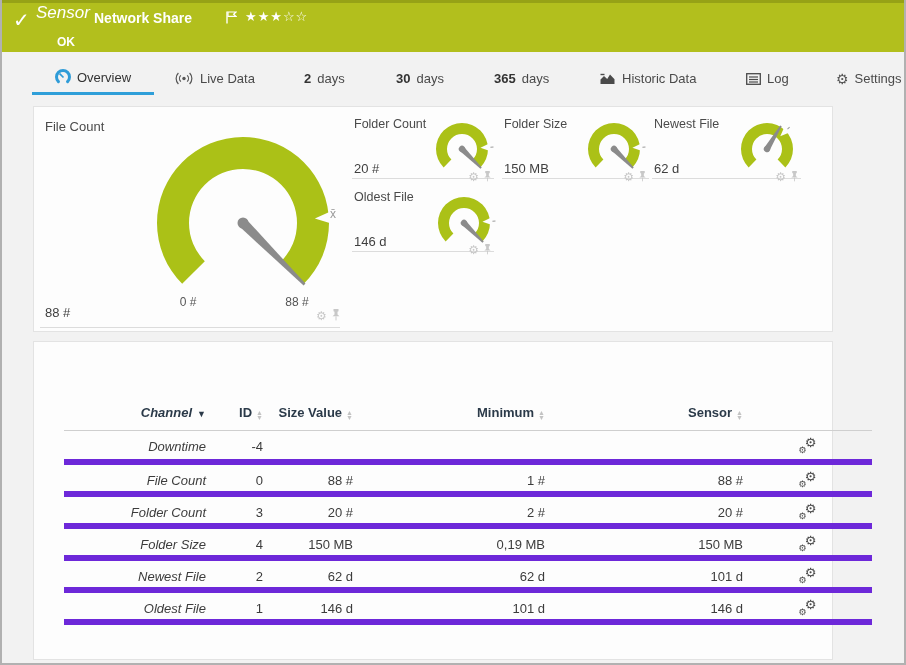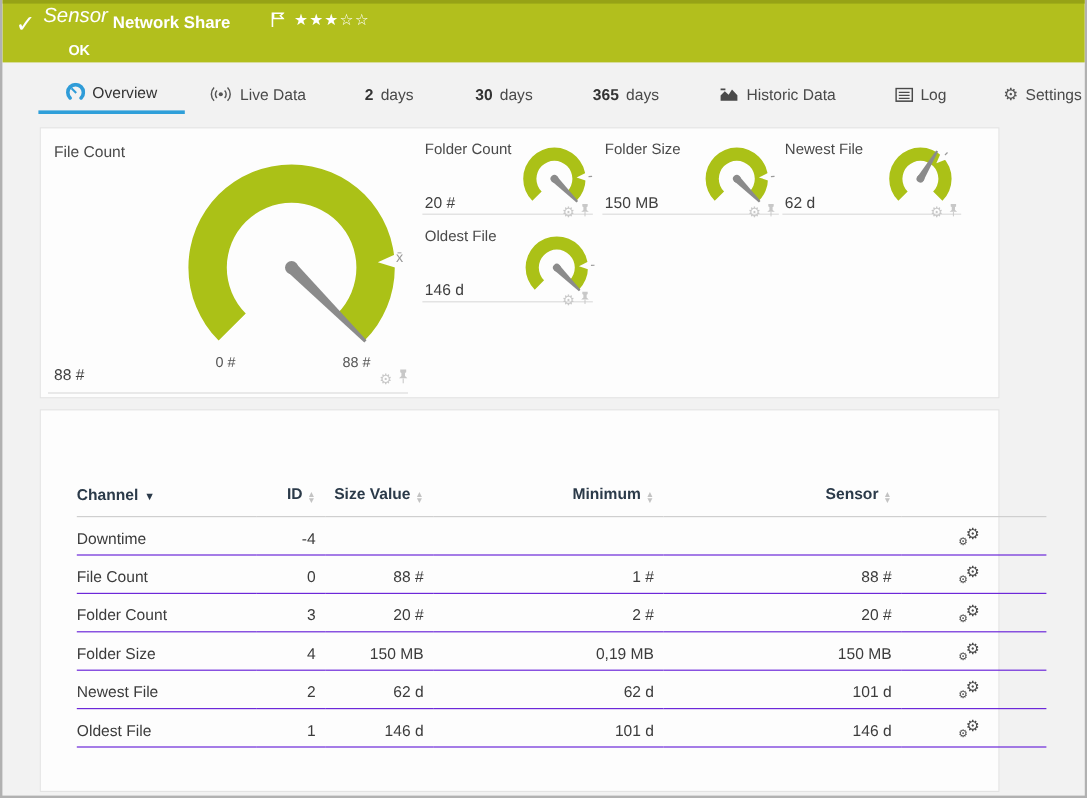--- a/index.html
+++ b/index.html
@@ -36,22 +36,22 @@
   .tile{position:absolute;height:64px;}
   .tile .ttitle{position:absolute;left:2px;top:0;font-size:12.5px;color:#4a4a4a;}
   .tile .tvalue{position:absolute;left:2px;top:44px;font-size:13px;color:#3f3f3f;}
   .tile .tline{position:absolute;left:0;right:0;top:61px;height:1px;background:#dcdcdc;}
   .tile .tileicons{right:2px;top:51px;}
   .gsvg{position:absolute;}
   
   table.channels{border-collapse:collapse;margin-left:30px;width:808px;table-layout:fixed;}
   table.channels th{height:88px;vertical-align:bottom;padding:0 8px 10px 0;font-size:13px;font-weight:bold;
       color:#2b3a49;border-bottom:1px solid #cfcfcf;cursor:pointer;}
-  table.channels td{height:32px;padding:4px 8px 0 0;font-size:13px;color:#3c3c3c;border-bottom:1px solid #6d28d9;}
-  th.c-channel,td.c-channel{text-align:left;padding-left:0;}
+  table.channels td{height:32px;padding:4px 8px 0 0;font-size:13px;color:#3c3c3c;border-bottom:6px solid #6d28d9;}
+  th.c-channel,td.c-channel{text-align:right;padding-left:0;font-style:italic;}
   th.num,td.num{text-align:right;}
   td.c-gear{text-align:center;padding-right:50px;}
   .sort{display:inline-flex;flex-direction:column;line-height:5px;font-size:7px;color:#c3c3c3;vertical-align:2px;margin-left:4px;}
   .sortsel{font-size:9px;color:#2b3a49;margin-left:5px;}
   .chset{position:relative;display:inline-block;width:18px;height:16px;color:#4a4a4a;cursor:pointer;}
   .chset .g1{position:absolute;right:0;top:-2px;font-size:13px;}
   .chset .g2{position:absolute;left:0;bottom:-2px;font-size:9px;}
 </style>
 </head>
 <body>

